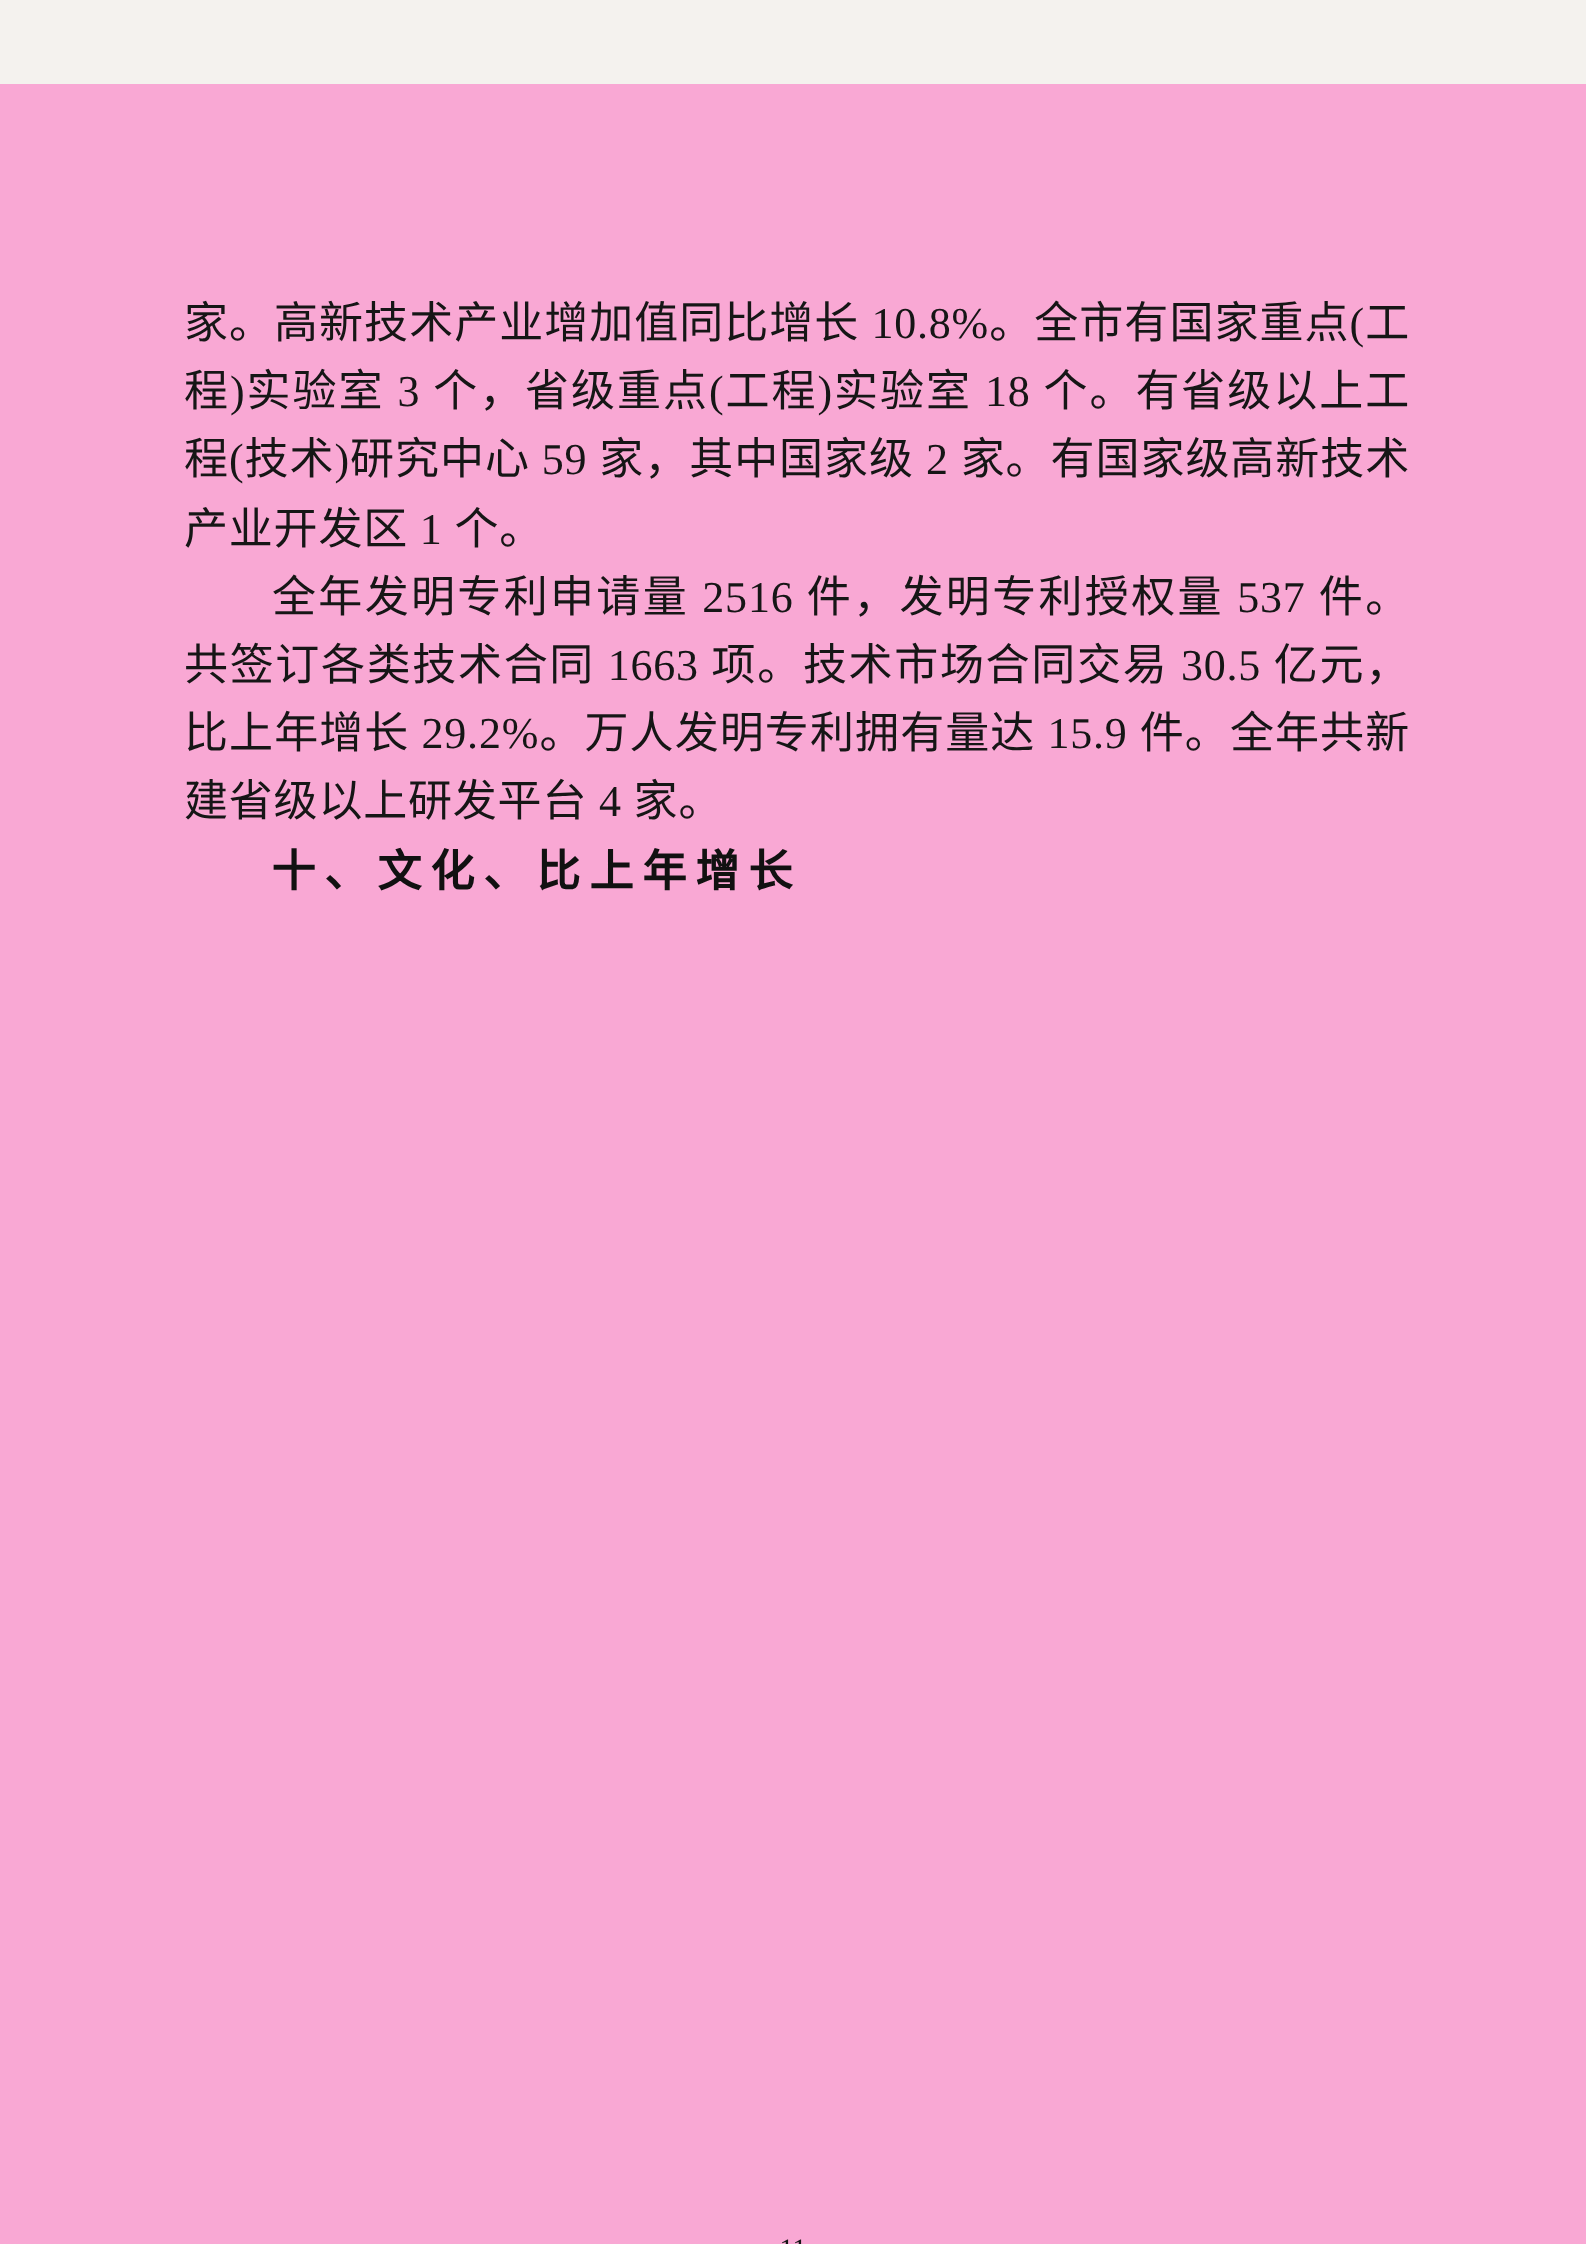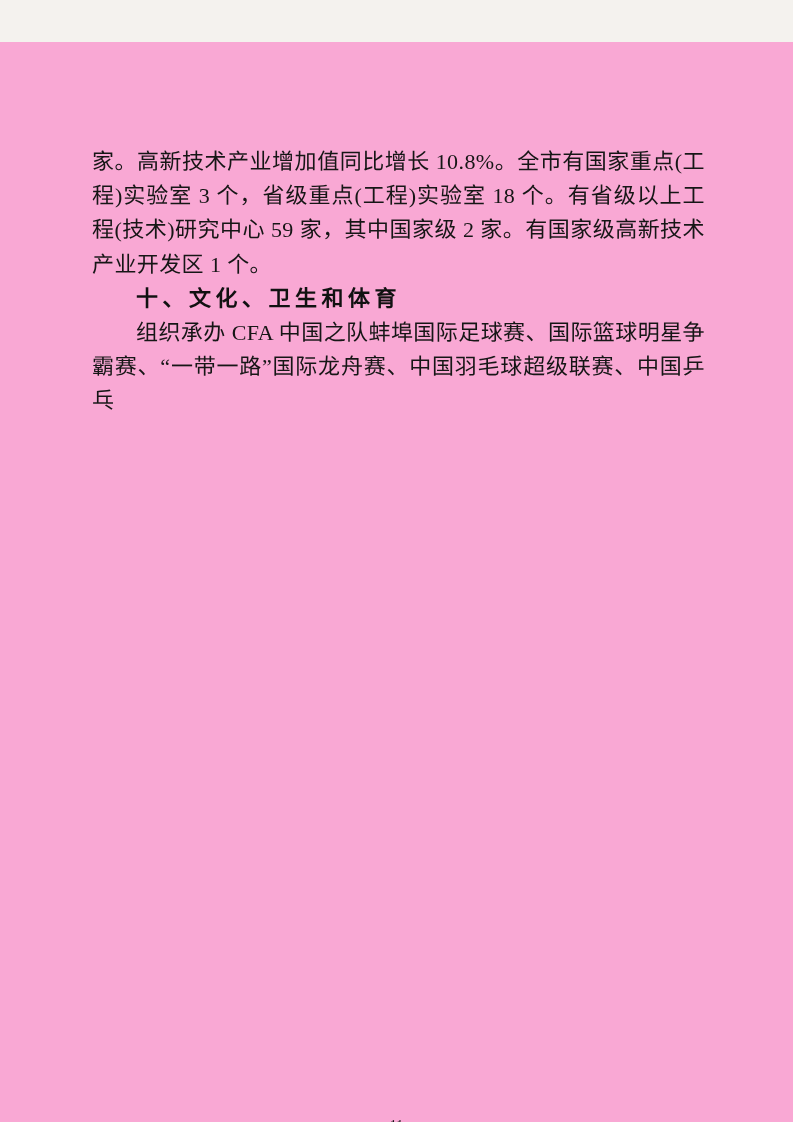--- a/index.html
+++ b/index.html
@@ -60,18 +60,18 @@
     line-height: 24px;
     color: #161616;
   }
 </style>
 </head>
 <body>
 
 <div class="page">
   <div class="text-block">
     <p class="no-indent">家。高新技术产业增加值同比增长 10.8%。全市有国家重点(工程)实验室 3 个，省级重点(工程)实验室 18 个。有省级以上工程(技术)研究中心 59 家，其中国家级 2 家。有国家级高新技术产业开发区 1 个。</p>
-    <h2 class="section-heading">十、文化、卫生和体育</h2>
-    <p>组织承办 CFA 中国之队蚌埠国际足球赛、国际篮球明星争霸赛、“一带一路”国际龙舟赛、中国羽毛球超级联赛、中国乒乓</p>
+    <p>全年发明专利申请量 2516 件，发明专利授权量 537 件。共签订各类技术合同 1663 项。技术市场合同交易 30.5 亿元，比上年增长 29.2%。万人发明专利拥有量达 15.9 件。全年共新建省级以上研发平台 4 家。</p>
+    <h2 class="section-heading">十、文化、比上年增长</h2>
   </div>
 
   <div class="page-number">11</div>
 </div>
 
 </body></html>

